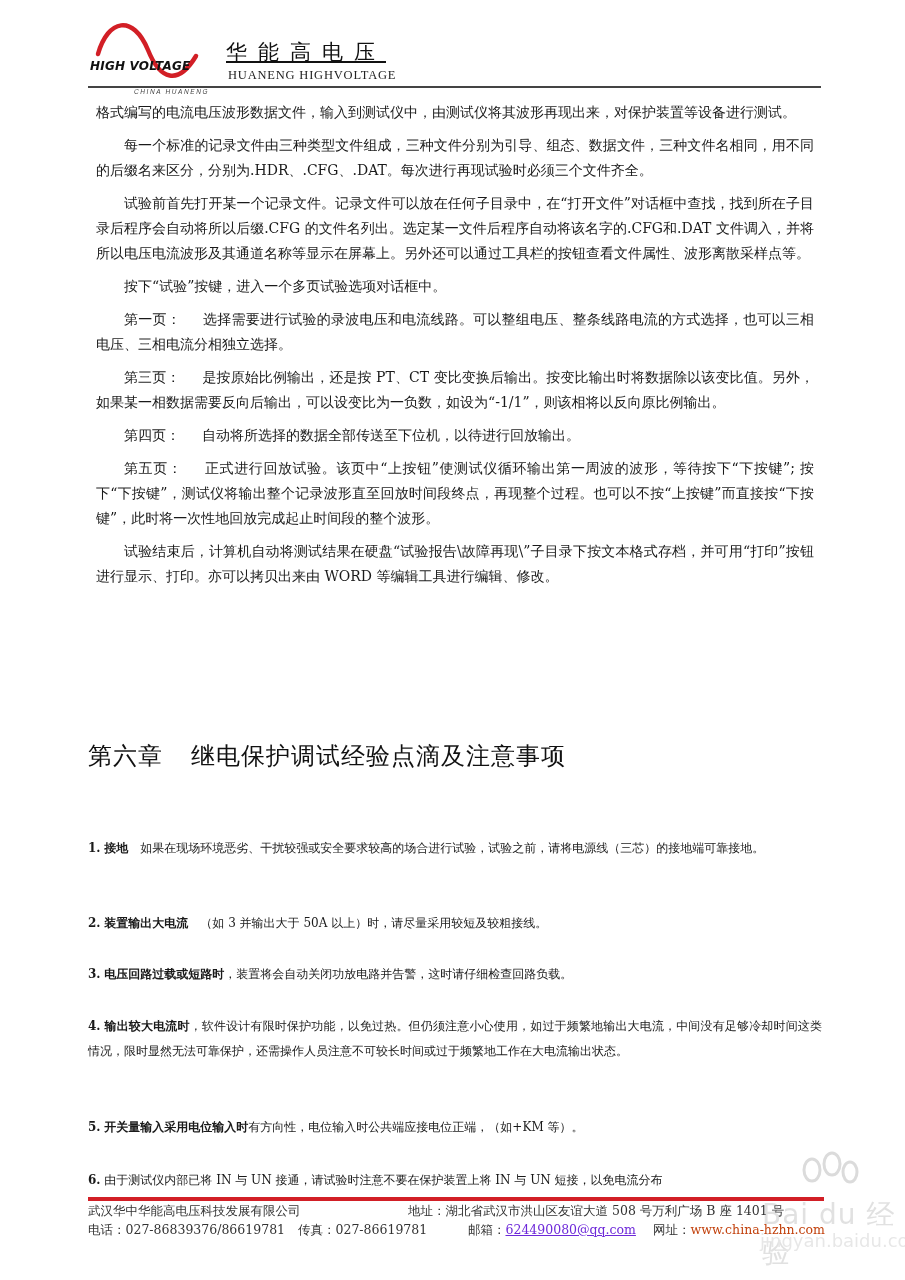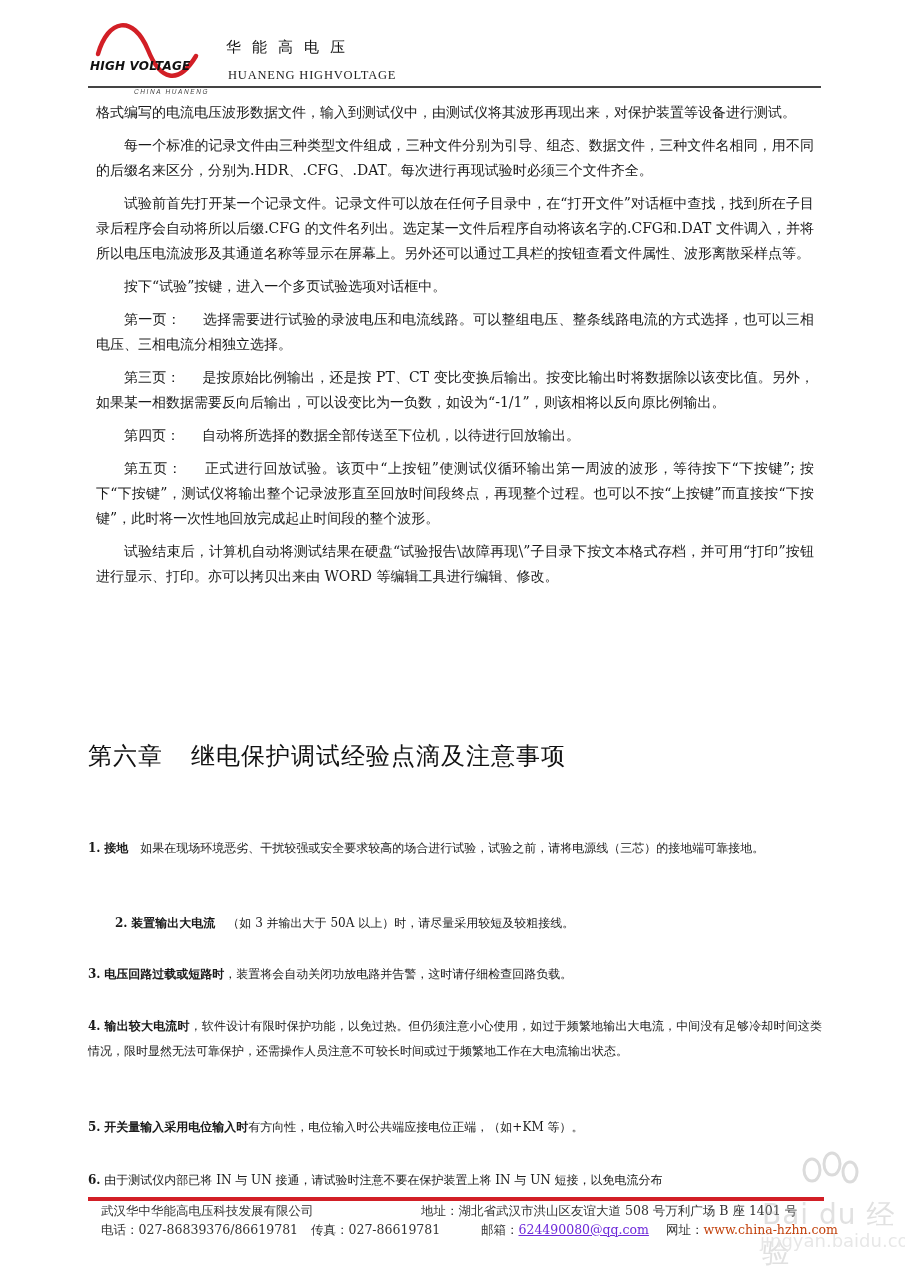--- a/index.html
+++ b/index.html
@@ -6,41 +6,41 @@
   body { width:905px; height:1280px; position:relative; overflow:hidden;
          font-family:"DejaVu Serif","Liberation Serif",serif; color:#1a1a1a; }
   .header { position:absolute; left:88px; top:8px; width:735px; height:80px; }
   .logo { position:absolute; left:0; top:6px; width:122px; height:72px; }
   .logo svg { position:absolute; left:0; top:0; }
   .logo .cn-small { position:absolute; left:46px; top:38px; font-family:Liberation Sans, sans-serif;
          font-size:6.5px; letter-spacing:1.6px; font-style:italic; color:#444;margin-top:36px; }
   .logo .hv { position:absolute; left:2px; top:45px; font-family:"DejaVu Sans",sans-serif;
          font-weight:bold; font-style:italic; font-size:12px; color:#111; letter-spacing:0.2px; }
   .brand-cn { position:absolute; left:138px; top:30px; font-family:"DejaVu Sans",sans-serif;
-         font-size:15px; letter-spacing:11px; color:#111; }
+         font-size:21px; letter-spacing:11px; color:#111;text-decoration:underline; }
   .brand-en { position:absolute; left:140px; top:60px; font-family:"Liberation Serif",serif;
          font-size:12.5px; letter-spacing:0.8px; color:#222; }
   .header-rule { position:absolute; left:88px; top:86px; width:733px; height:2px; background:#444; }
 
   .content { position:absolute; left:88px; top:92px; width:734px; font-size:14px; line-height:25px; }
   .para { margin:8px; text-indent:28px; text-align:justify; }
   .para.noindent { text-indent:0; }
   .b { font-weight:bold; }
   .page-label { font-weight:normal; }
   .gap { display:inline-block; width:22px; }
 
   .chapter { position:absolute; left:88px; top:740px; width:734px; text-align:left;
          font-size:24px; letter-spacing:1px; color:#111; }
   .chapter .sp { display:inline-block; width:28px; }
 
   .note { position:absolute; left:88px; width:734px; font-size:12px; line-height:25px; text-align:justify; }
 
   .footer-red { position:absolute; left:88px; top:1197px; width:736px; height:4px; background:#d21f26; }
   .footer { position:absolute; left:88px; top:1201px; width:760px; font-size:12.5px; line-height:19px; color:#333; }
-  .footer .row { position:relative; height:19px;margin-left:13px; }
+  .footer .row { position:relative; height:19px; }
   .footer .c1 { position:absolute; left:0; }
   .footer .c2 { position:absolute; left:150px; }
   .footer .c3 { position:absolute; left:336px; }
   .footer .c4 { position:absolute; left:500px; }
   .link { color:#6d28d9; text-decoration:underline; }
   .link2 { color:#c2410c; }
 
   .watermark { position:absolute; left:750px; top:1150px; width:155px; height:110px; opacity:0.35; pointer-events:none; }
   .watermark .t { position:absolute; left:12px; top:46px; font-family:"DejaVu Sans",sans-serif;
        font-weight:normal; font-size:28px; color:#aaa; letter-spacing:1px; }
@@ -73,21 +73,21 @@
   <p class="para"><span class="page-label">第四页：</span><span class="gap"></span><span>自动将所选择的数据全部传送至下位机，以待进行回放输出。</span></p>
   <p class="para"><span class="page-label">第五页：</span><span class="gap"></span><span>正式进行回放试验。该页中“上按钮”使测试仪循环输出第一周波的波形，等待按下“下按键”; 按下“下按键”，测试仪将输出整个记录波形直至回放时间段终点，再现整个过程。也可以不按“上按键”而直接按“下按键”，此时将一次性地回放完成起止时间段的整个波形。</span></p>
   <p class="para">试验结束后，计算机自动将测试结果在硬盘“试验报告\故障再现\”子目录下按文本格式存档，并可用“打印”按钮进行显示、打印。亦可以拷贝出来由 WORD 等编辑工具进行编辑、修改。</p>
 </div>
 
 <div class="chapter">
   <span>第六章</span><span class="sp"></span><span>继电保护调试经验点滴及注意事项</span>
 </div>
 
 <div class="note" style="top:836px;"><span class="b">1.</span> <span class="b">接地</span><span>　如果在现场环境恶劣、干扰较强或安全要求较高的场合进行试验，试验之前，请将电源线（三芯）的接地端可靠接地。</span></div>
-<div class="note" style="top:911px;margin-left:27px;"><span class="b">2.</span> <span class="b">装置输出大电流</span><span>　（如 3 并输出大于 50A 以上）时，请尽量采用较短及较粗接线。</span></div>
+<div class="note" style="top:911px;"><span class="b">2.</span> <span class="b">装置输出大电流</span><span>　（如 3 并输出大于 50A 以上）时，请尽量采用较短及较粗接线。</span></div>
 <div class="note" style="top:962px;"><span class="b">3.</span> <span class="b">电压回路过载或短路时</span><span>，装置将会自动关闭功放电路并告警，这时请仔细检查回路负载。</span></div>
 <div class="note" style="top:1014px;"><span class="b">4.</span> <span class="b">输出较大电流时</span><span>，软件设计有限时保护功能，以免过热。但仍须注意小心使用，如过于频繁地输出大电流，中间没有足够冷却时间这类情况，限时显然无法可靠保护，还需操作人员注意不可较长时间或过于频繁地工作在大电流输出状态。</span></div>
 <div class="note" style="top:1115px;"><span class="b">5.</span> <span class="b">开关量输入采用电位输入时</span><span>有方向性，电位输入时公共端应接电位正端，（如+KM 等）。</span></div>
 <div class="note" style="top:1168px;"><span class="b">6.</span> <span>由于测试仪内部已将 IN 与 UN 接通，请试验时注意不要在保护装置上将 IN 与 UN 短接，以免电流分布</span></div>
 
 <div class="footer-red"></div>
 <div class="footer">
   <div class="row">
     <span class="c1">武汉华中华能高电压科技发展有限公司</span>
     <span class="c3" style="left:320px;text-align:right;"><span>地址：</span><span>湖北省武汉市洪山区友谊大道 508 号万利广场 B 座 1401 号</span></span>

